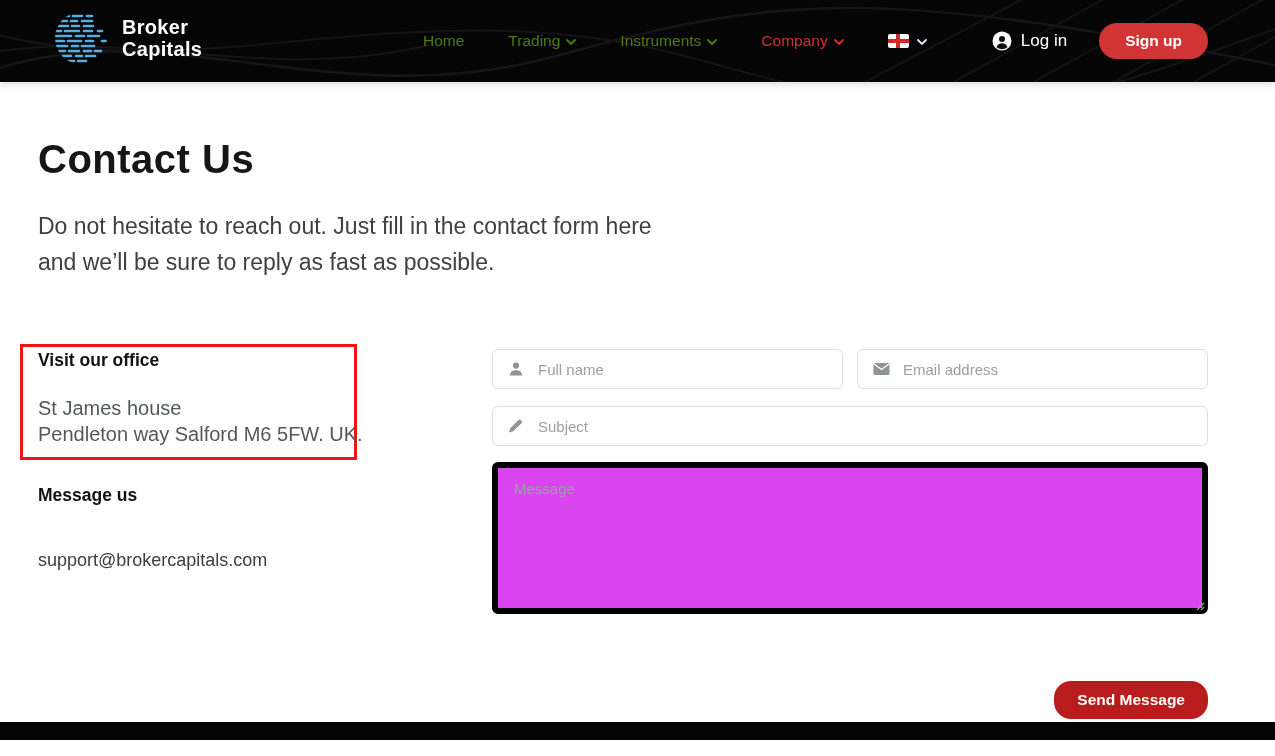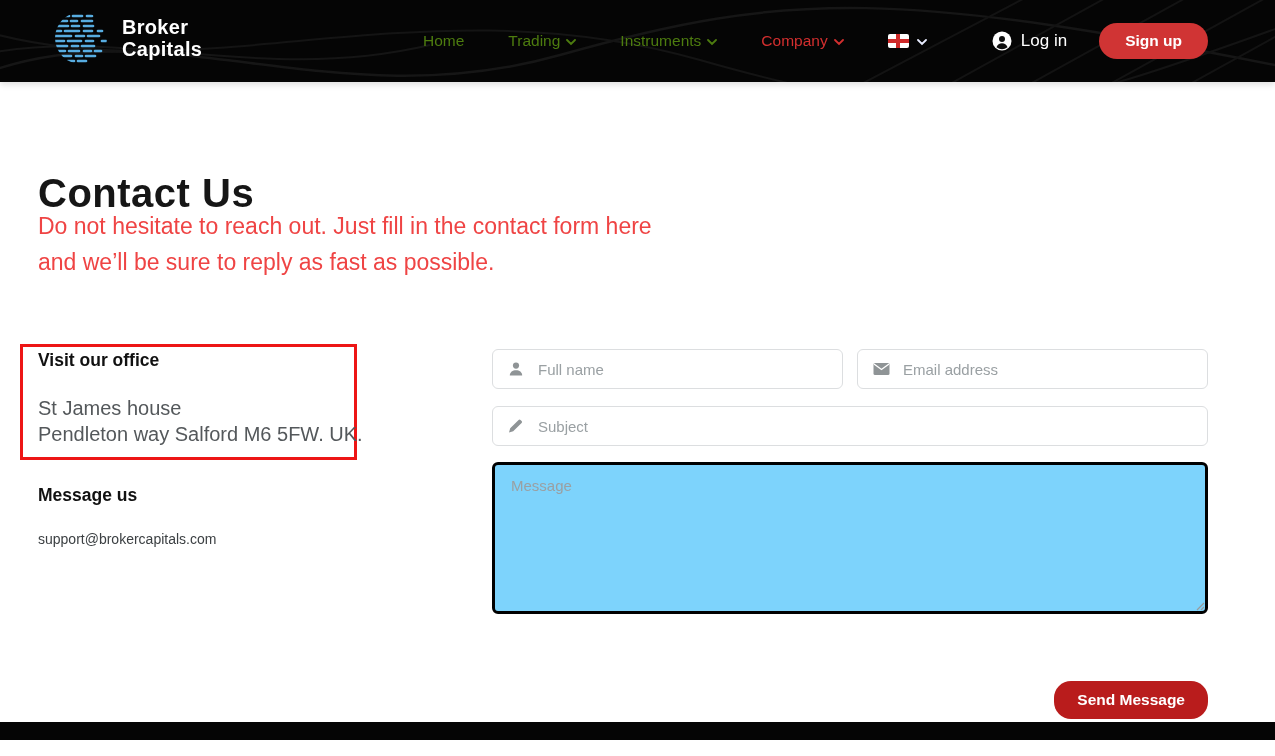--- a/index.html
+++ b/index.html
@@ -24,48 +24,48 @@
   .flag::after  { content:""; position:absolute; top:0; left:8.5px; width:4px; height:100%; background:#cf2a2a; }
   .auth { position:absolute; right:67px; top:0; height:82px; display:flex; align-items:center; gap:32px; z-index:2; }
   .login { display:flex; align-items:center; gap:9px; color:#ffffff; font-size:17px; cursor:pointer; }
   .signup-btn {
     background:#d03434; color:#ffffff; font-size:15.5px; font-weight:bold;
     border:none; border-radius:18px; padding:9px 26px; cursor:pointer;
     font-family:"Liberation Sans", sans-serif;
   }
 
   
-  .page-title { position:absolute; left:38px; top:137px; font-size:40px; font-weight:bold; color:#161616; letter-spacing:.5px;margin-top:34px; }
-  .page-subtitle { position:absolute; left:38px; top:208px; font-size:23px; line-height:36px; color:#ef4444; font-weight:normal; }
+  .page-title { position:absolute; left:38px; top:137px; font-size:40px; font-weight:bold; color:#161616; letter-spacing:.5px; }
+  .page-subtitle { position:absolute; left:38px; top:208px; font-size:23px; line-height:36px; color:#404040; font-weight:normal; }
 
   
   .annotation-box { position:absolute; left:20px; top:344px; width:337px; height:116px; border:3px solid #ed1515; pointer-events:none; }
   .info-heading { position:absolute; left:38px; top:350px; font-size:17.5px; font-weight:bold; color:#111; }
   .info-heading2 { position:absolute; left:38px; top:485px; font-size:17.5px; font-weight:bold; color:#111; }
   .address { position:absolute; left:38px; top:395px; font-size:20px; line-height:26px; color:#54585b; }
-  .support-email { position:absolute; left:38px; top:531px; font-size:14px; color:#3c4043; }
+  .support-email { position:absolute; left:38px; top:550px; font-size:18px; color:#3c4043; }
 
   
   .contact-form { position:absolute; left:492px; top:349px; width:716px; }
   .form-row { display:flex; gap:14px;border-radius:19px; }
   .field { position:relative; flex:1; }
   .field.full { width:100%; }
   .field .f-icon { position:absolute; left:16px; top:50%; transform:translateY(-50%); line-height:0; }
   .field input {
     width:100%; height:40px; border:1px solid #dcdee0; border-radius:6px;
     padding:0 14px 0 45px; font-size:15px; color:#333; outline:none;
     font-family:"Liberation Sans", sans-serif; background:#fff;
   }
   .field input::placeholder, .msg-field textarea::placeholder { color:#9aa0a3; }
   .row-gap { margin-top:17px; }
   .msg-field { position:relative; margin-top:16px; }
   .msg-field textarea {
-    width:100%; height:152px; border:3px solid #000000; border-radius:6px;
+    width:100%; height:152px; border:6px solid #000000; border-radius:6px;
     padding:12px 16px; font-size:15px; color:#333; outline:none; resize:none;
-    font-family:"Liberation Sans", sans-serif; display:block; background:#7dd3fc;
+    font-family:"Liberation Sans", sans-serif; display:block; background:#d946ef;
   }
   .resize-handle { position:absolute; right:3px; bottom:3px; line-height:0; pointer-events:none; }
   .form-actions { display:flex; justify-content:flex-end; margin-top:19px; }
   .send-btn {
     background:#b91c1c; color:#fff; font-size:15.5px; font-weight:bold;
     border:none; border-radius:17px; padding:10px 23px; cursor:pointer;
     font-family:"Liberation Sans", sans-serif;
     margin-top:48px;
   }
 

